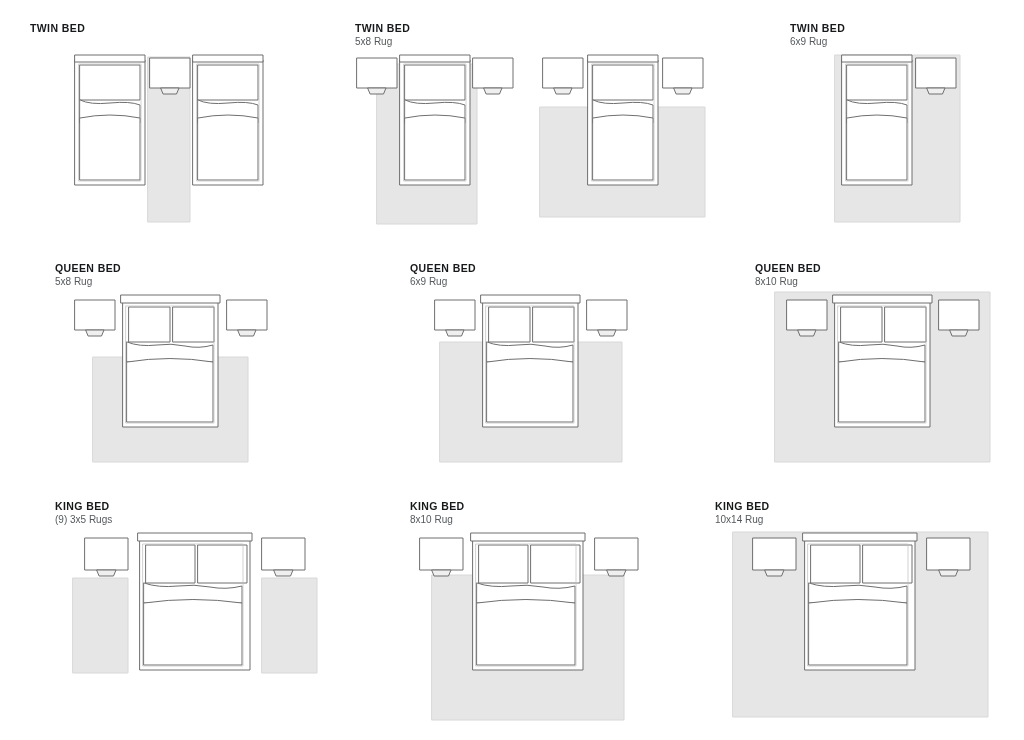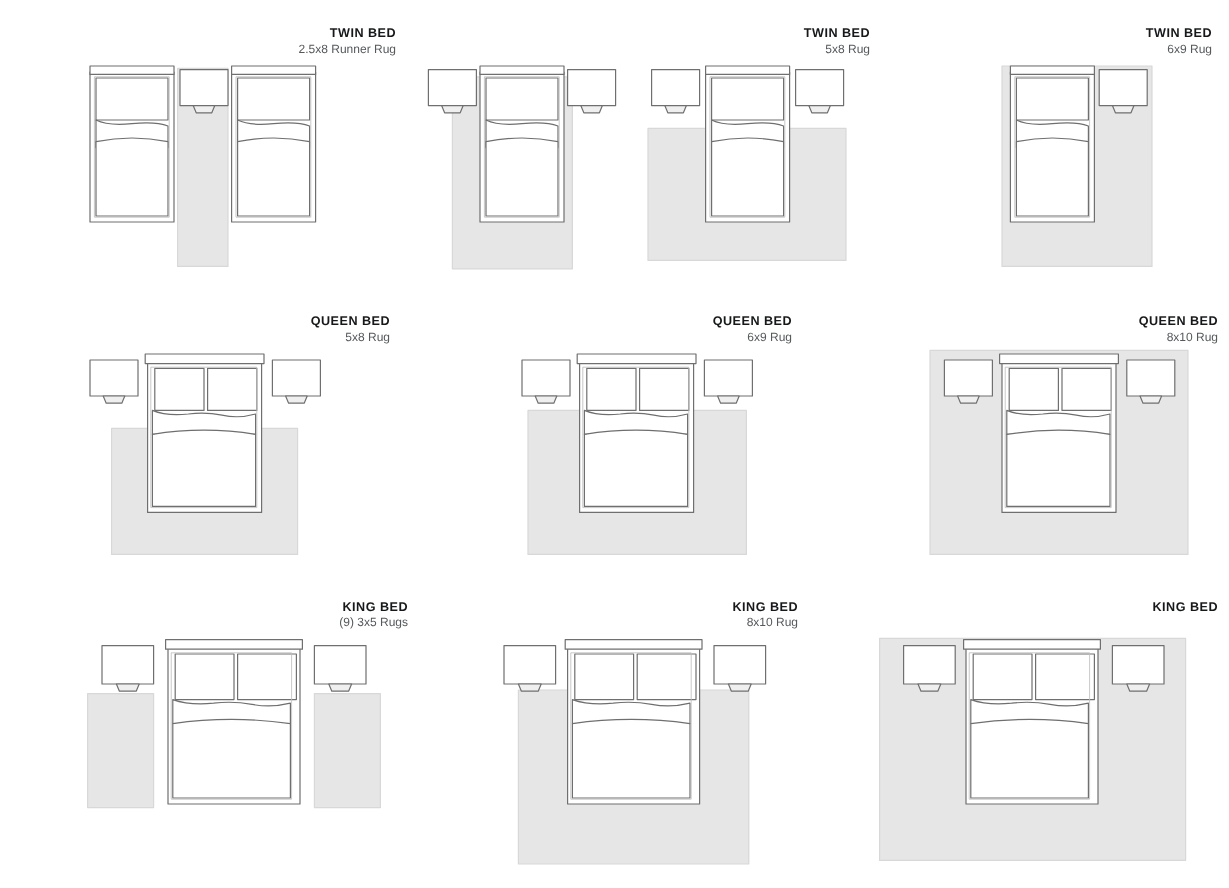--- a/index.html
+++ b/index.html
@@ -22,21 +22,21 @@
     background: #ffffff;
   }
   .panel {
     position: absolute;
   }
   .panel-head {
     position: absolute;
     left: 0;
     top: 0;
     width: 100%;
-    text-align: right;
+    text-align: left;
     pointer-events: none;
   }
   .panel-title {
     font-size: 10.5px;
     font-weight: bold;
     letter-spacing: 0.4px;
     color: #16181a;
     line-height: 13px;
     white-space: nowrap;
   }
@@ -59,21 +59,20 @@
   }
 </style>
 </head>
 <body>
 
 <div id="guide">
 
   <div class="panel" style="left:30px; top:22px; width:300px; height:215px;">
     <div class="panel-head">
       <div class="panel-title">TWIN BED</div>
-      <div class="panel-sub">2.5x8 Runner Rug</div>
     </div>
     <div class="stage">
       <svg width="300" height="215" viewBox="0 0 300 215" xmlns="http://www.w3.org/2000/svg">
         <g fill="none" stroke-linejoin="round" stroke-linecap="round">
 
           <rect x="118" y="35" width="42" height="165" fill="#e6e6e6" stroke="#d8d8d8" stroke-width="1"></rect>
 
           <g stroke="#6f6f6f" stroke-width="1">
             <rect x="45" y="38" width="70" height="125" fill="#ffffff"></rect>
             <rect x="45" y="33" width="70" height="7" fill="#ffffff"></rect>
@@ -330,20 +329,21 @@
             <path d="M197 70 l19 0 l-2.5 6 l-14 0 Z" fill="#efefef"></path>
           </g>
         </g>
       </svg>
     </div>
   </div>
 
   <div class="panel" style="left:715px; top:500px; width:300px; height:235px;">
     <div class="panel-head">
       <div class="panel-title">KING BED</div>
+      <div class="panel-sub">10x14 Rug</div>
     </div>
     <div class="stage">
       <svg width="300" height="235" viewBox="0 0 300 235" xmlns="http://www.w3.org/2000/svg">
         <g fill="none" stroke-linejoin="round" stroke-linecap="round">
           <rect x="18" y="32" width="255" height="185" fill="#e6e6e6" stroke="#d8d8d8" stroke-width="1"></rect>
           <g stroke="#6f6f6f" stroke-width="1">
             <rect x="90" y="40" width="110" height="130" fill="#ffffff"></rect>
             <rect x="88" y="33" width="114" height="8" fill="#ffffff"></rect>
             <rect x="96" y="45" width="49" height="38" fill="#ffffff"></rect>
             <rect x="148" y="45" width="49" height="38" fill="#ffffff"></rect>

